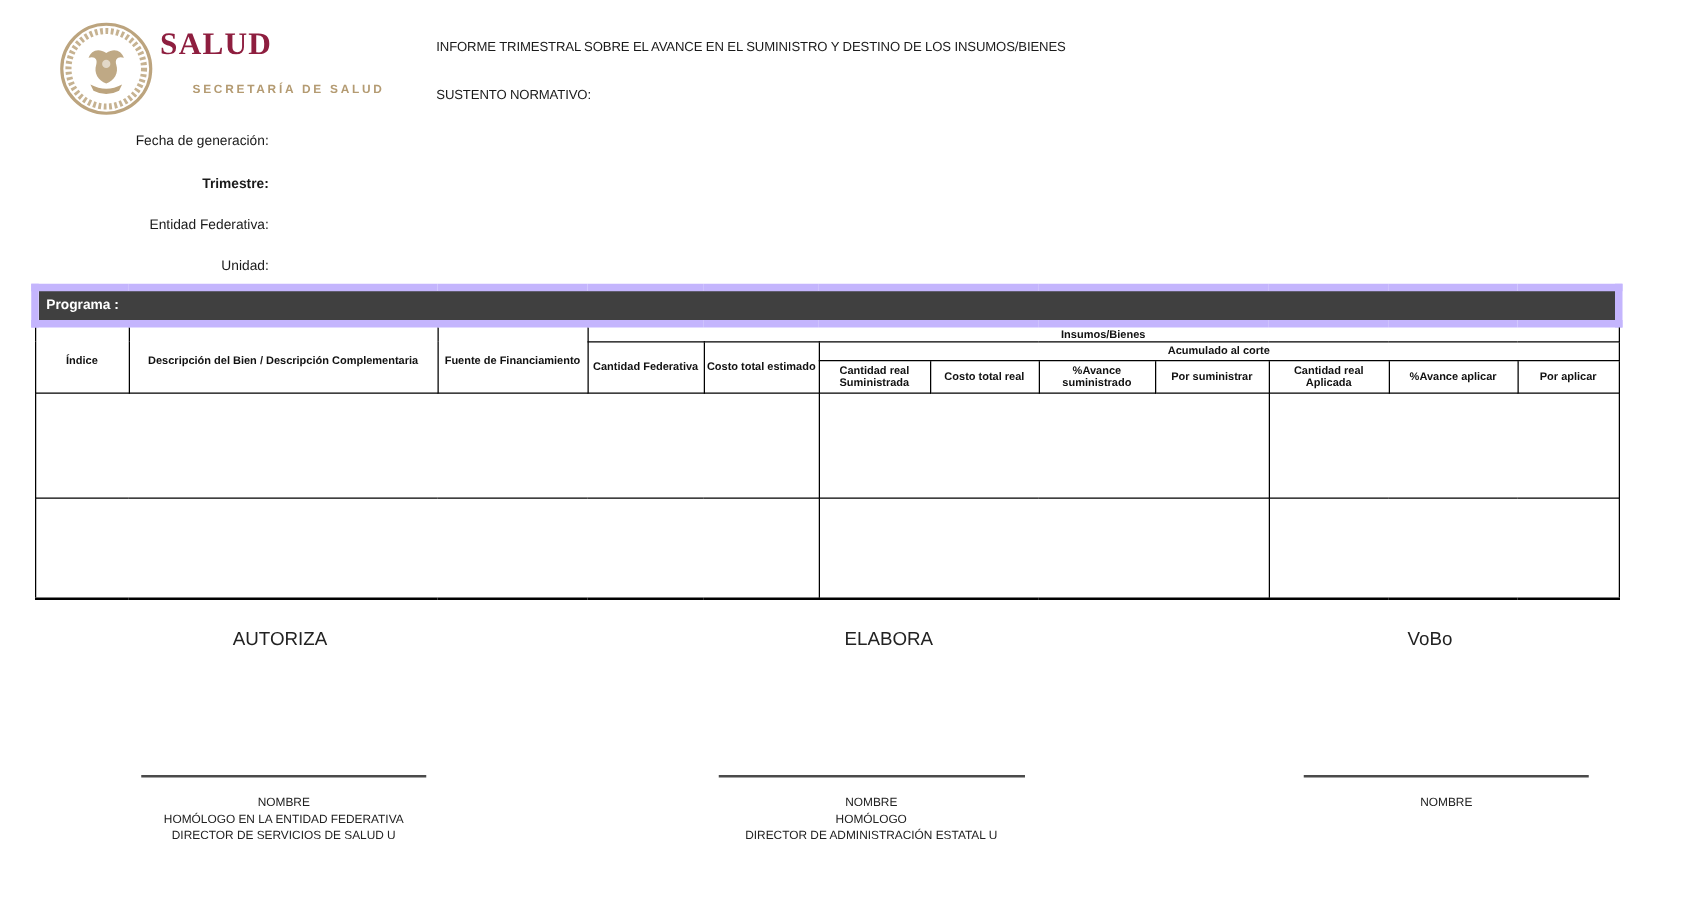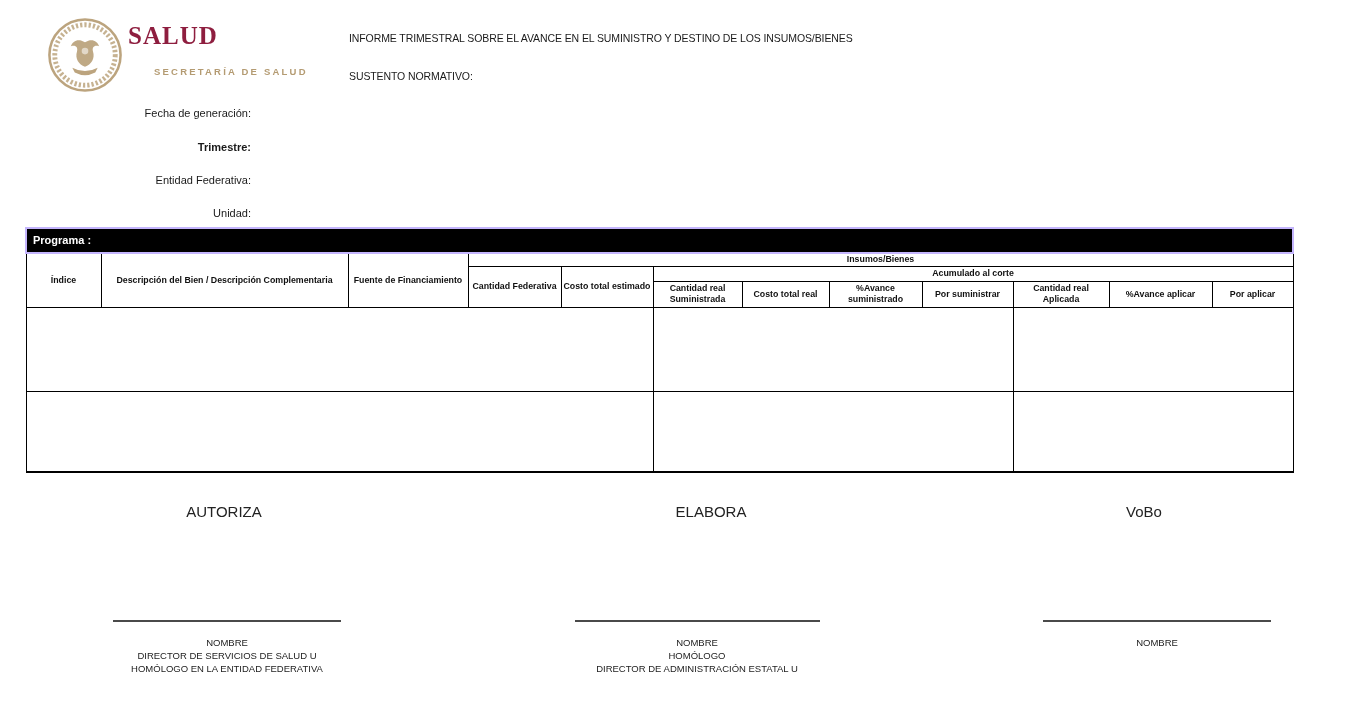--- a/index.html
+++ b/index.html
@@ -27,43 +27,43 @@
     color:#B49B72;
     margin-left:23px;
   }
 
   
   .doc-title{left:349px;font-size:10.5px;letter-spacing:-0.1px;color:#1a1a1a;white-space:nowrap;}
   #title-line{top:32px;}
   #normative-line{top:70px;}
 
   
-  .meta-label{left:0;width:215px;text-align:right;font-size:11px;color:#1a1a1a;margin-left:36px;}
+  .meta-label{left:0;width:215px;text-align:right;font-size:11px;color:#1a1a1a;}
 
   
   #report-table{
     left:25px;top:227px;
     border-collapse:collapse;table-layout:fixed;
     width:1269px;
   }
   #report-table td,#report-table th{
     border:1.5px solid #000;
     padding:0 2px;
     font-size:8.8px;font-weight:bold;color:#111;
     text-align:center;vertical-align:middle;
     line-height:1.2;
     overflow:hidden;
   }
   #report-table .programa-row td{
-    background:#000000;
+    background:#404040;
     color:#ffffff;
     text-align:left;
     font-size:11px;font-weight:bold;
     padding:3px 6px;
-    border:2px solid #c4b5fd;
+    border:6px solid #c4b5fd;
     height:17px;
   }
   #report-table .body-row td{background:#fff;}
   #report-table{border-bottom:2px solid #000;}
 
   
   .sig-role{top:503px;width:200px;text-align:center;font-size:15px;color:#222;}
   .sig-line{top:620px;height:2px;background:#4a4a4a;}
   .sig-block{top:636px;width:320px;text-align:center;font-size:9.5px;line-height:1.38;color:#222;}
   .sig-block div{white-space:nowrap;}
@@ -148,22 +148,22 @@
   <div class="abs sig-role" style="left:124px;">AUTORIZA</div>
   <div class="abs sig-role" style="left:611px;">ELABORA</div>
   <div class="abs sig-role" style="left:1044px;">VoBo</div>
 
   <div class="abs sig-line" style="left:113px;width:228px;"></div>
   <div class="abs sig-line" style="left:575px;width:245px;"></div>
   <div class="abs sig-line" style="left:1043px;width:228px;"></div>
 
   <div class="abs sig-block" style="left:67px;">
     <div>NOMBRE</div>
+    <div>HOMÓLOGO EN LA ENTIDAD FEDERATIVA</div>
     <div>DIRECTOR DE SERVICIOS DE SALUD U</div>
-    <div>HOMÓLOGO EN LA ENTIDAD FEDERATIVA</div>
   </div>
   <div class="abs sig-block" style="left:537px;">
     <div>NOMBRE</div>
     <div>HOMÓLOGO</div>
     <div>DIRECTOR DE ADMINISTRACIÓN ESTATAL U</div>
   </div>
   <div class="abs sig-block" style="left:997px;">
     <div>NOMBRE</div>
   </div>
 

